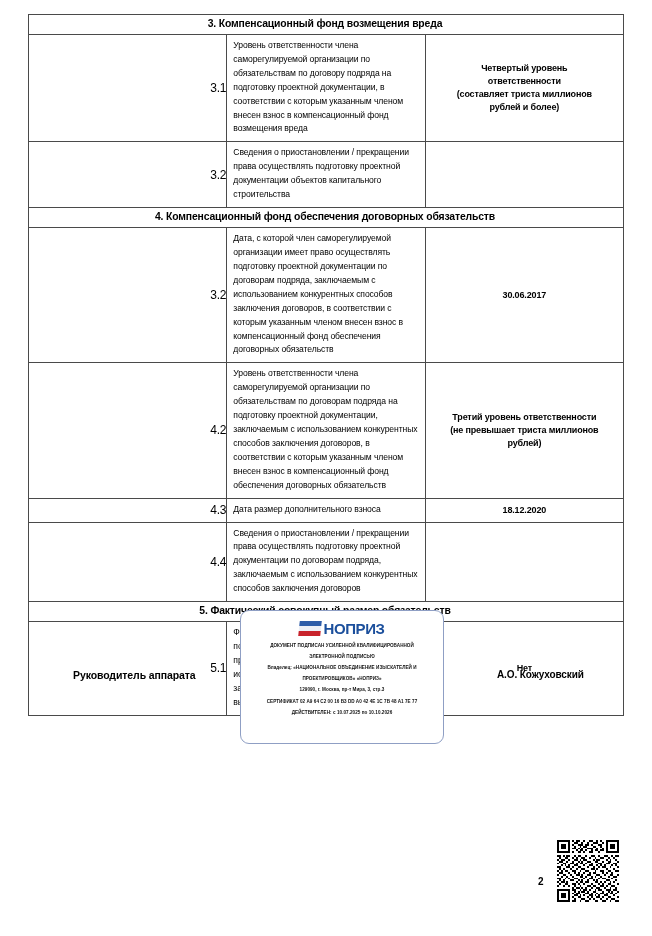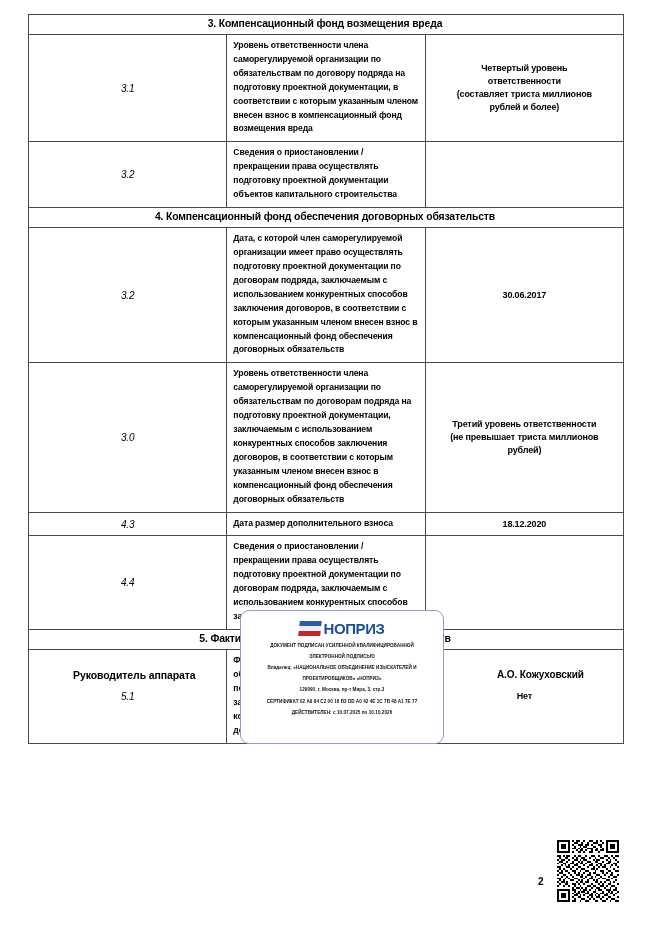--- a/index.html
+++ b/index.html
@@ -40,32 +40,30 @@
   .section-head td {
     text-align: center;
     font-weight: bold;
     font-size: 10.4px;
     letter-spacing: -0.15px;
     padding: 3px 2px 4px 0;
     line-height: 1.15;
   }
   .col-num {
     width: 28px;
-    text-align: center;
-    font-size: 10px;
+    text-align: right;
+    font-size: 12px;
     letter-spacing: -0.2px;
-    font-style: italic;
   }
   .col-desc {
     width: 288px;
     padding: 4px 6px 5px 6px !important;
     line-height: 1.62;
     letter-spacing: -0.1px;
     vertical-align: top;
-    font-weight: bold;
   }
   .col-val {
     width: 278px;
     text-align: center;
     font-weight: bold;
     font-size: 9px;
     line-height: 1.45;
     letter-spacing: -0.15px;
     padding: 3px 20px !important;
   }
@@ -194,21 +192,21 @@
 
     <tr class="section-head">
       <td colspan="3">4. Компенсационный фонд обеспечения договорных обязательств</td>
     </tr>
     <tr>
       <td class="col-num">3.2</td>
       <td class="col-desc">Дата, с которой член саморегулируемой организации имеет право осуществлять подготовку проектной документации по договорам подряда, заключаемым с использованием конкурентных способов заключения договоров, в соответствии с которым указанным членом внесен взнос в компенсационный фонд обеспечения договорных обязательств</td>
       <td class="col-val">30.06.2017</td>
     </tr>
     <tr>
-      <td class="col-num">3.0</td>
+      <td class="col-num">4.2</td>
       <td class="col-desc">Уровень ответственности члена саморегулируемой организации по обязательствам по договорам подряда на подготовку проектной документации, заключаемым с использованием конкурентных способов заключения договоров, в соответствии с которым указанным членом внесен взнос в компенсационный фонд обеспечения договорных обязательств</td>
       <td class="col-val">
         <div>Третий уровень ответственности</div>
         <div>(не превышает триста миллионов рублей)</div>
       </td>
     </tr>
     <tr>
       <td class="col-num">4.3</td>
       <td class="col-desc">Дата размер дополнительного взноса</td>
       <td class="col-val">18.12.2020</td>

